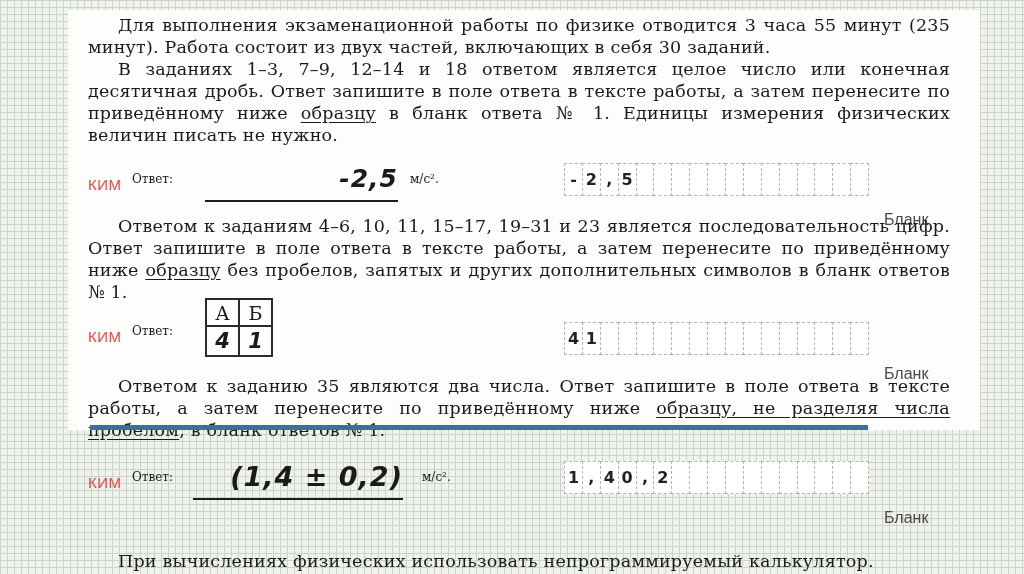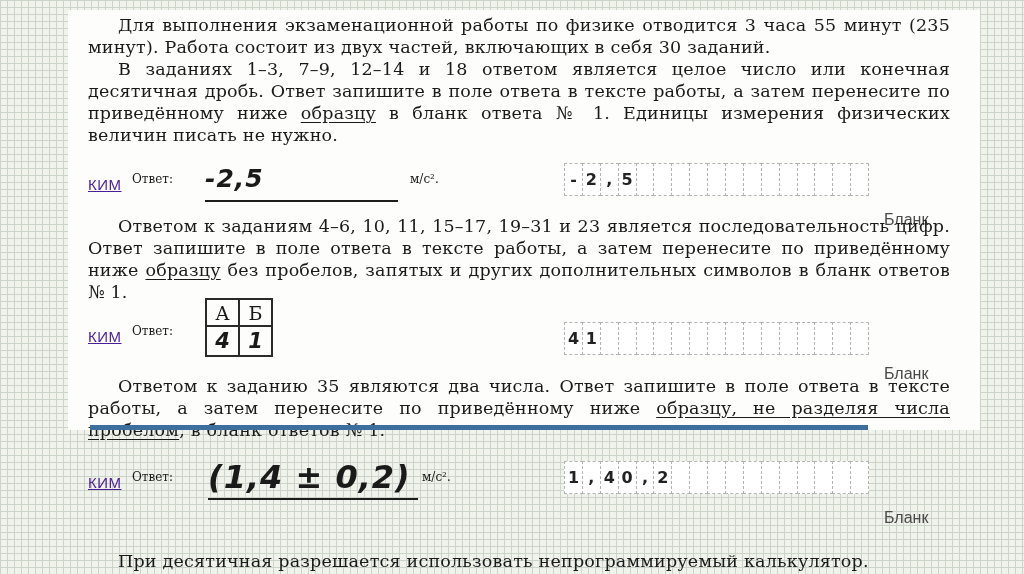--- a/index.html
+++ b/index.html
@@ -19,27 +19,26 @@
   }
   .textcol{position:absolute;left:20px;width:862px;}
   p.para{
     margin:0;font-size:17.5px;line-height:22px;text-align:justify;
     text-indent:30px;letter-spacing:.2px;
   }
   .u{ text-decoration:underline; text-underline-offset:3px; }
   .row{position:absolute;left:20px;width:880px;}
   .kim{
     position:absolute;left:0;
-    font-family:"Liberation Sans", sans-serif;font-size:15px;color:#4c1d95;
+    font-family:"Liberation Sans", sans-serif;font-size:15px;color:#ef4444;
     letter-spacing:.5px;
-    text-decoration:underline;
   }
   .otvet{position:absolute;left:44px;font-size:12px;}
   .ansline{
-    position:absolute;border-bottom:2px solid #1c1c1c;text-align:left;
+    position:absolute;border-bottom:2px solid #1c1c1c;text-align:right;
     font-family:"DejaVu Sans", sans-serif;font-style:italic;font-weight:600;
     letter-spacing:1px;
   }
   .unit{position:absolute;font-size:12px;}
   .strip{position:absolute;left:477px;display:flex;}
   .cell{
     width:16.9px;height:31px;border:1px dashed #b4b4b4;margin-left:-1px;
     background:#fff;display:flex;align-items:center;justify-content:center;
     font-family:"DejaVu Sans", sans-serif;font-size:16px;font-weight:600;color:#222;
   }
@@ -135,21 +134,21 @@
         <span class="cell"></span>
       </span>
     <span class="blank" style="top:28px;">Бланк</span>
   </div>
 
   <p class="para textcol" style="top:365px;"><span>Ответом к заданию 35 являются два числа. Ответ запишите в поле ответа в тексте работы, а затем перенесите по приведённому ниже </span><span class="u">образцу, не разделяя числа пробелом</span><span>, в бланк ответов № 1.</span></p>
 
   <div class="row" style="top:438px;height:56px;">
     <span class="kim" style="top:26px;">КИМ</span>
     <span class="otvet" style="top:22px;">Ответ:</span>
-    <span class="ansline" style="left:120px;top:10px;width:210px;height:40px;font-size:32px;line-height:38px;">(1,4 ± 0,2)</span>
+    <span class="ansline" style="left:105px;top:10px;width:210px;height:40px;font-size:27px;line-height:38px;">(1,4 ± 0,2)</span>
     <span class="unit" style="left:334px;top:22px;">м/с².</span>
     <span class="strip" style="top:13px;">
         <span class="cell">1</span>
         <span class="cell">,</span>
         <span class="cell">4</span>
         <span class="cell">0</span>
         <span class="cell">,</span>
         <span class="cell">2</span>
         <span class="cell"></span>
         <span class="cell"></span>
@@ -159,16 +158,16 @@
         <span class="cell"></span>
         <span class="cell"></span>
         <span class="cell"></span>
         <span class="cell"></span>
         <span class="cell"></span>
         <span class="cell"></span>
       </span>
     <span class="blank" style="top:22px;">Бланк</span>
   </div>
 
-  <p class="para textcol" style="top:540px;"><span>При десятичная разрешается использовать непрограммируемый калькулятор.</span></p>
+  <p class="para textcol" style="top:540px;"><span>При вычислениях физических использовать непрограммируемый калькулятор.</span></p>
 
   <div class="accent-bar" style="background: rgb(61, 110, 158);"></div>
 </div>
 
 </body></html>

